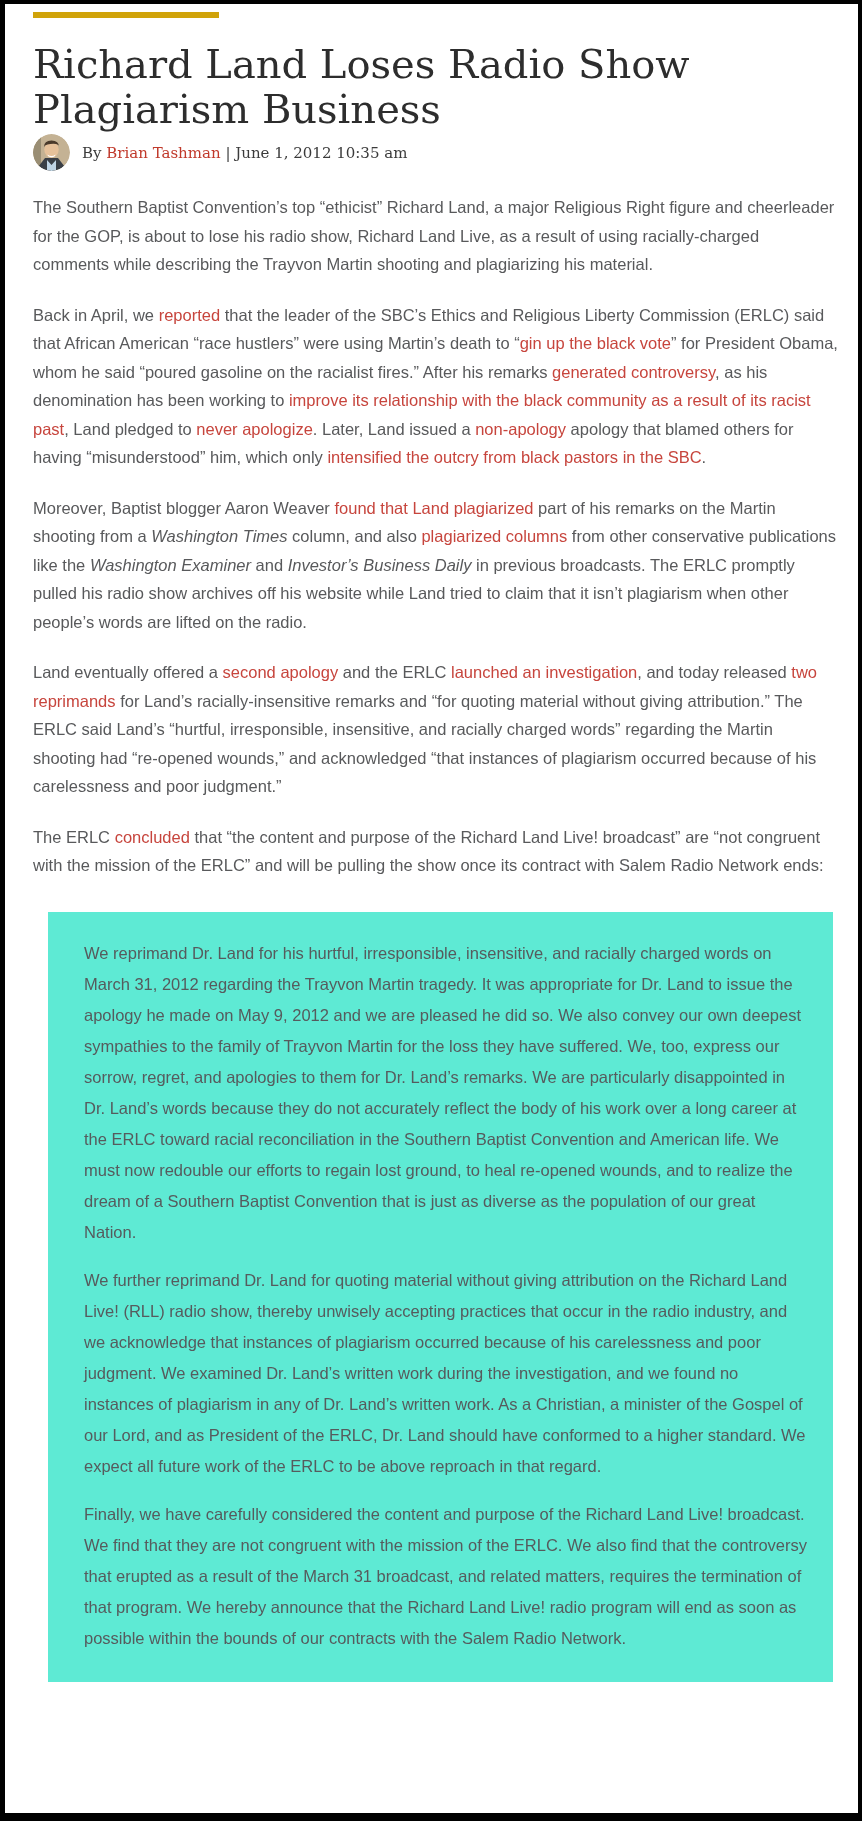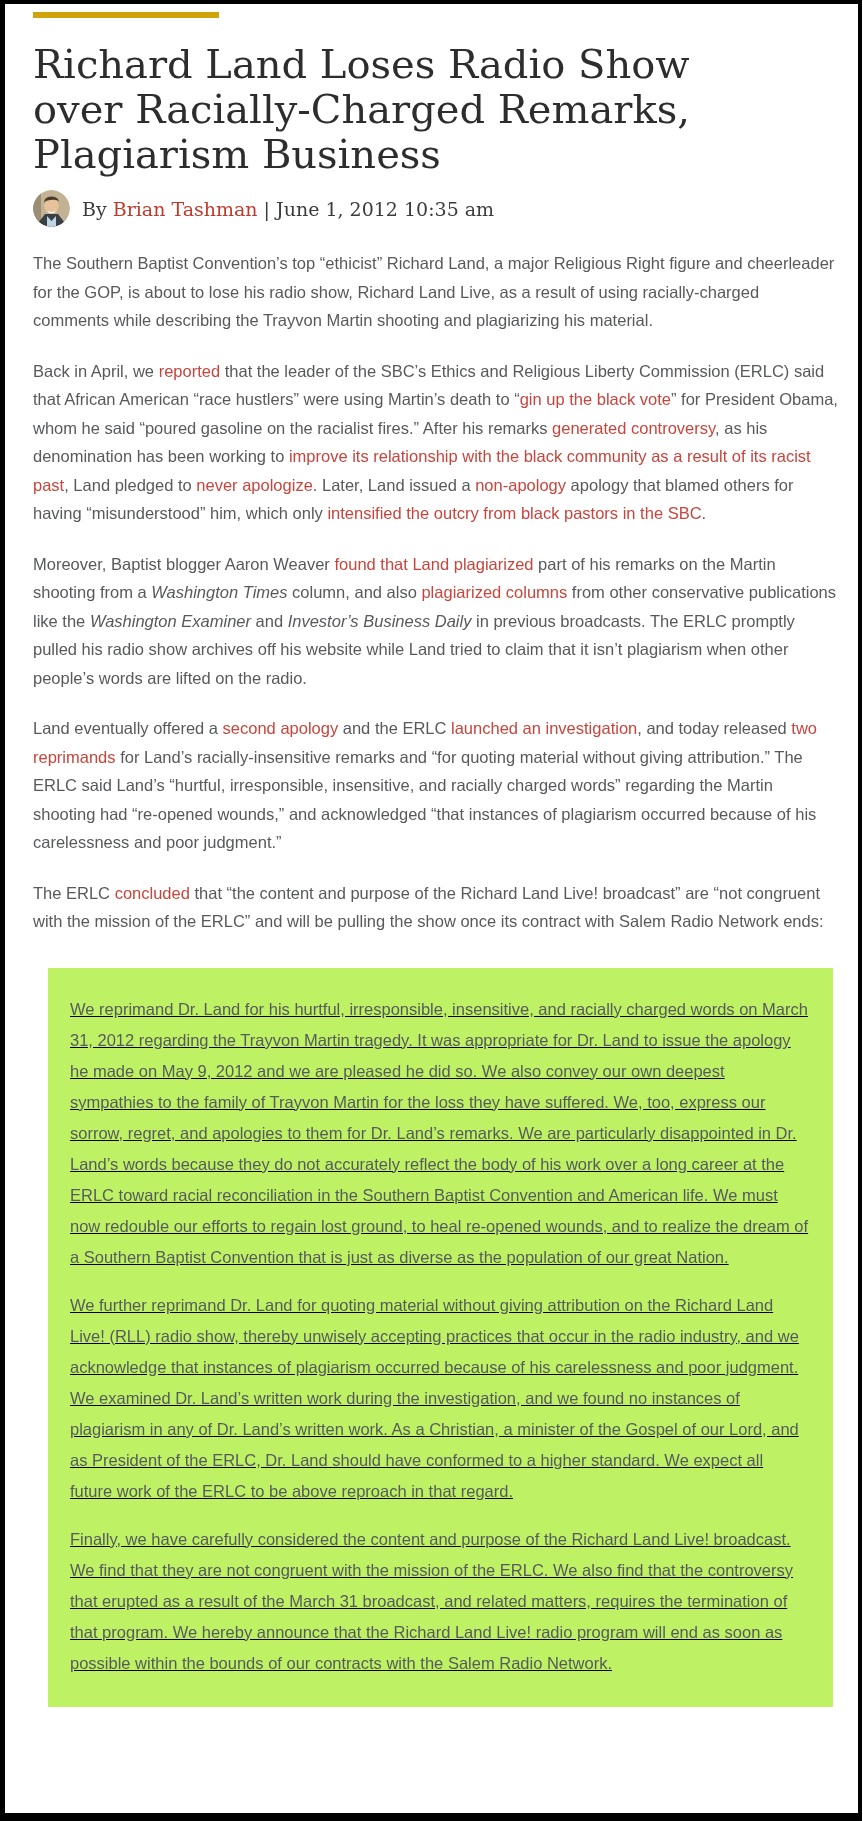--- a/index.html
+++ b/index.html
@@ -25,25 +25,25 @@
     margin: 24px 0 0 0;
     font-family: "DejaVu Serif", serif;
     font-weight: 500;
     font-size: 40px;
     line-height: 45px;
     color: #2D2D2D;
     letter-spacing: 0px;
   }
   h1.title span { display: block; }
   .byline {
-    margin-top: 13px;
+    margin-top: 2px;
     display: flex;
     align-items: center;
     font-family: "DejaVu Serif", serif;
-    font-size: 19px;
+    font-size: 15px;
     color: #3B3B3B;
   }
   .avatar {
     width: 37px; height: 37px;
     border-radius: 50%;
     overflow: hidden;
     flex: 0 0 auto;
     margin-right: 12px;
     cursor: pointer;
   }
@@ -59,42 +59,40 @@
     color: #58595B;
   }
   .article-body a.inline-link, a.inline-link {
     color: #C7453D;
     text-decoration: none;
     cursor: pointer;
   }
   .article-body em { font-style: italic; }
   blockquote.erlc-quote {
     margin: 32px 6px 0 15px;
-    background: #bef264;
-    padding: 26px 24px 28px 22px;
-    text-decoration: underline;
+    background: #5eead4;
+    padding: 26px 24px 28px 36px;
   }
   blockquote.erlc-quote p {
     margin: 0;
     font-size: 16.5px;
     line-height: 31px;
     color: #565B5D;
   }
   blockquote.erlc-quote p + p { margin-top: 17px; }
 </style>
 </head>
 <body>
 
 <div class="page">
 
   <div class="accent-bar"></div>
 
   <h1 class="title">
     <span>Richard Land Loses Radio Show</span>
-    <span>over Racially-Charged Remarks,</span>
     <span>Plagiarism Business</span>
   </h1>
 
   <div class="byline">
     <span class="avatar">
       <svg width="37" height="37" viewBox="0 0 37 37">
         <defs>
           <clipPath id="avclip">
               <circle cx="18.5" cy="18.5" r="18.5"></circle>
             </clipPath>

